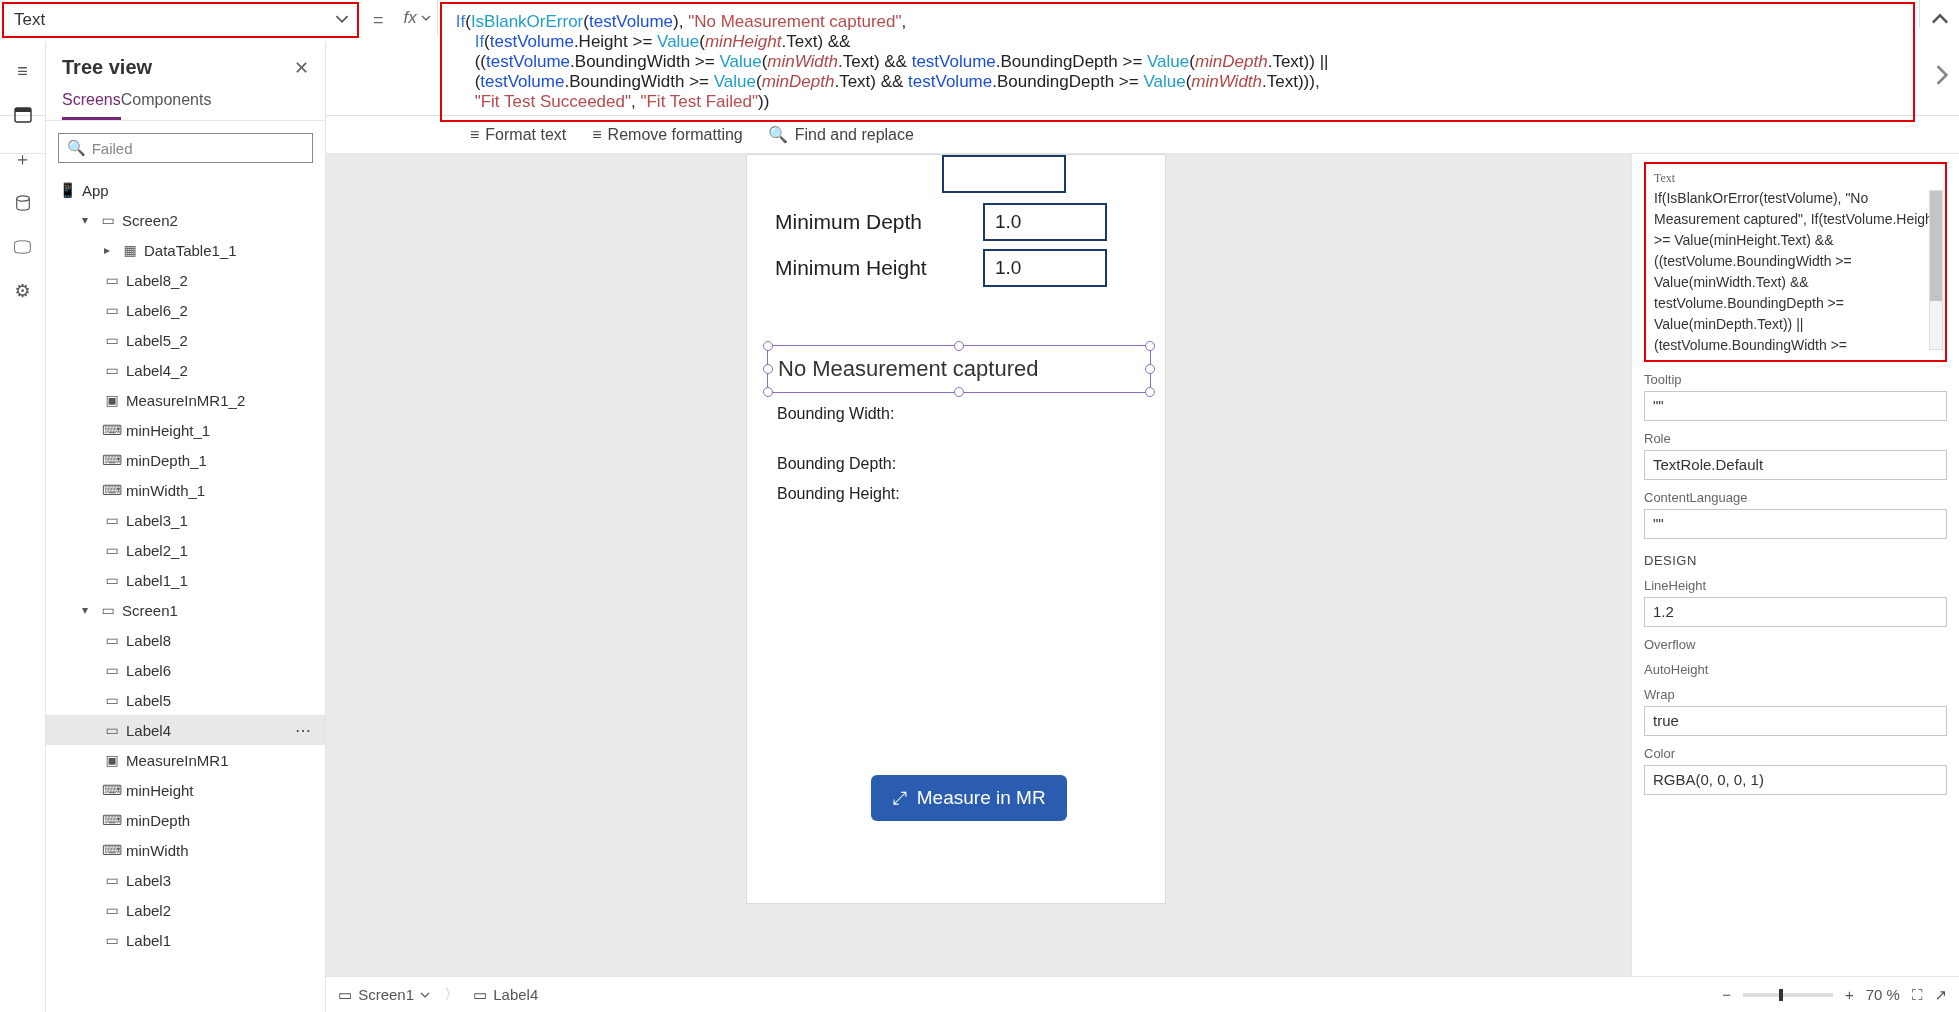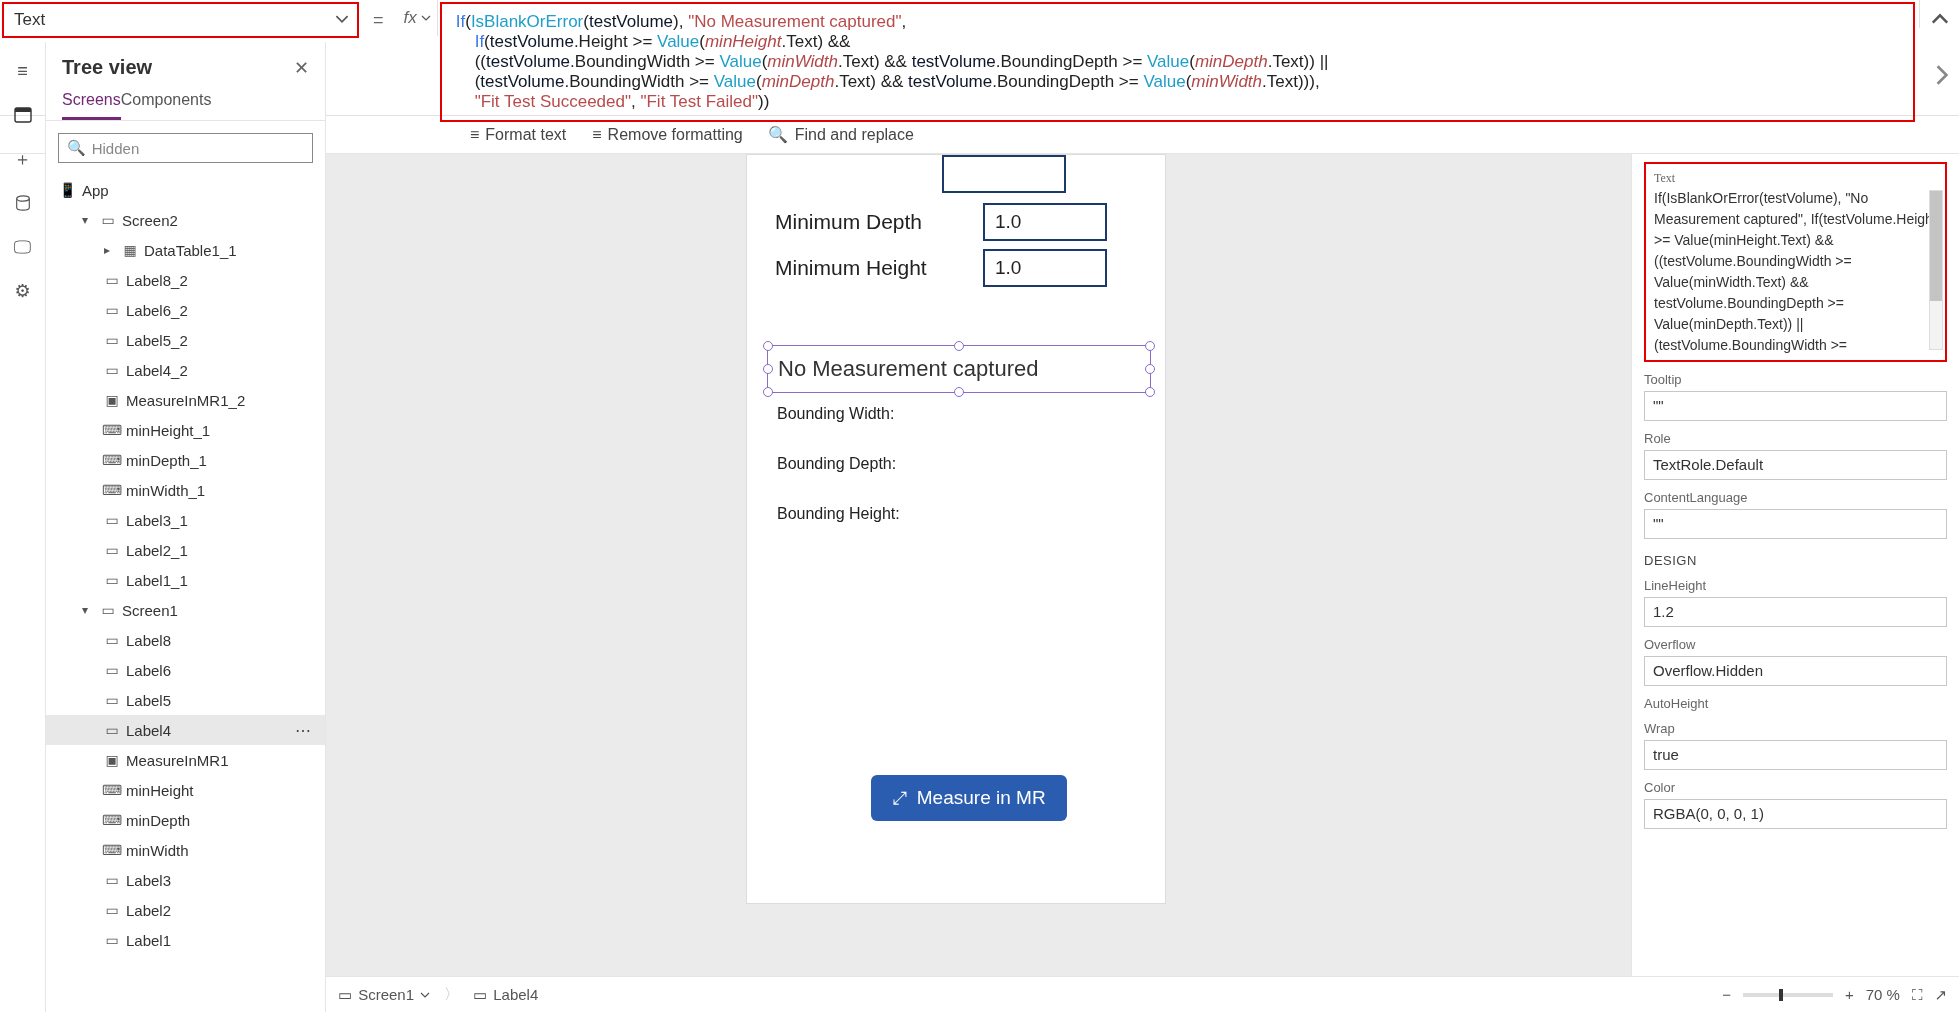--- a/index.html
+++ b/index.html
@@ -7,21 +7,21 @@
 
   
   .top-row { display: flex; align-items: flex-start; height: 116px; border-bottom: 1px solid #e1e1e1; }
   .prop-selector { width: 357px; height: 36px; border: 2px solid #e30000; margin: 2px 0 0 2px; display: flex; align-items: center; padding: 0 10px; font-size: 17px; position: relative; }
   .prop-selector .chev { position: absolute; right: 8px; top: 8px; }
   .eq { padding: 10px 14px; font-size: 18px; color: #666; }
   .fx { display: flex; align-items: center; padding: 10px 6px; font-size: 17px; font-style: italic; color: #666; border-right: 1px solid #e1e1e1; height: 36px; gap:4px;}
   .formula-box { flex: 1; border: 2px solid #e30000; margin: 2px 4px 2px 2px; padding: 8px 14px; font-family: Consolas, monospace; font-size: 17px; line-height: 20px; white-space: pre; overflow: hidden; position: relative; min-height: 112px;}
   .formula-box .kw { color: #3b78e7; }
   .formula-box .fn { color: #1e9ec9; }
-  .formula-box .id { color: #0f172a; }
+  .formula-box .id { color: #1d4ed8; }
   .formula-box .var { color: #b14747; font-style: italic; }
   .formula-box .str { color: #b84b4b; }
   .formula-box .tok { color: #222; }
   .formula-collapse { width:40px; display:flex; align-items:flex-start; justify-content:center; padding-top:10px; color:#666; border-left:1px solid #e1e1e1;}
   
   
   .toolbar2 { height: 38px; display: flex; align-items: center; padding-left: 470px; gap: 26px; font-size: 16px; color: #444; border-bottom:1px solid #e5e5e5;}
   .toolbar2 .item { display: flex; align-items: center; gap: 6px; }
 
   
@@ -153,21 +153,21 @@
   <div class="tree-header">
     <div class="tree-title">Tree view</div>
     <div class="tree-close">✕</div>
   </div>
   <div class="tree-tabs">
     <div class="tab active">Screens</div>
     <div class="tab">Components</div>
   </div>
   <div class="tree-search">
     <span>🔍</span>
-    <span style="color:#888;">Hidden</span>
+    <span style="color:#888;">Failed</span>
   </div>
   <div class="tree-body" id="tree-body">
     <div class="tree-node l1">
       <span class="tree-ico">📱</span>
       <span>App</span>
     </div>
   <div class="tree-node l2">
         <span class="chev-ico">▾</span>
         <span class="tree-ico">▭</span>
         <span>Screen2</span>
@@ -296,21 +296,21 @@
       <div class="handle h-tm"></div>
       <div class="handle h-tr"></div>
       <div class="handle h-ml"></div>
       <div class="handle h-mr"></div>
       <div class="handle h-bl"></div>
       <div class="handle h-bm"></div>
       <div class="handle h-br"></div>
     </div>
     <div class="plain-label" style="top:250px;">Bounding Width:</div>
     <div class="plain-label" style="top:300px;">Bounding Depth:</div>
-    <div class="plain-label" style="top:350px;">Bounding Height:</div>
+    <div class="plain-label" style="top:330px;">Bounding Height:</div>
 
     <div class="btn-primary">
       <span class="ico">⤢</span>
       <span>Measure in MR</span>
     </div>
   </div>
 </div>
 
 <div class="props">
   <div class="text-box">
@@ -330,21 +330,20 @@
 
   <div class="group-label">ContentLanguage</div>
   <div class="field"><span>""</span></div>
 
   <div class="section">DESIGN</div>
 
   <div class="group-label">LineHeight</div>
   <div class="field"><span>1.2</span></div>
 
   <div class="group-label">Overflow</div>
-  <div class="field"><span>Overflow.Hidden</span></div>
 
   <div class="group-label">AutoHeight</div>
 
   <div class="group-label">Wrap</div>
   <div class="field"><span>true</span></div>
 
   <div class="group-label">Color</div>
   <div class="field"><span>RGBA(0, 0, 0, 1)</span></div>
 </div>
 

